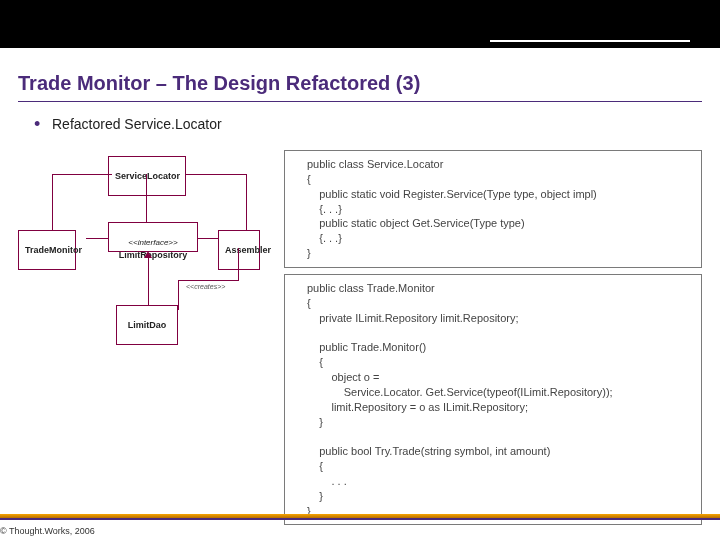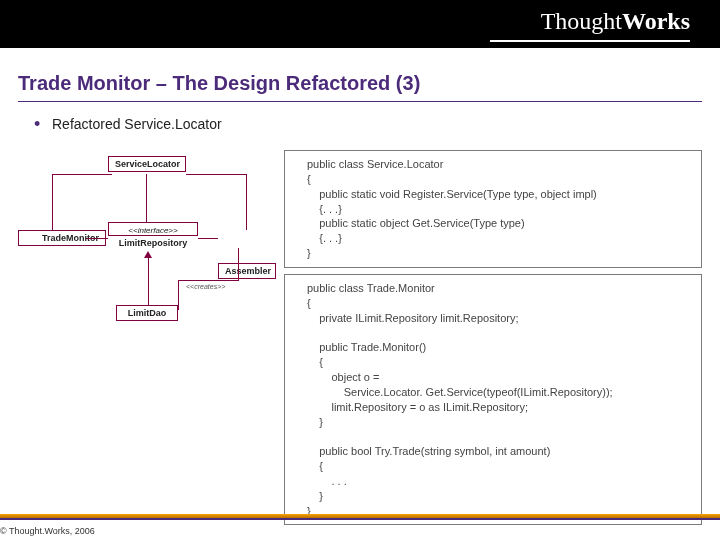--- a/index.html
+++ b/index.html
@@ -71,30 +71,30 @@
   }
   .uml {
     width: 260px; height: 220px;
     position: relative;
     font-size: 9px;
   }
   .uml .box {
     position: absolute;
     border: 1px solid #800040;
     background: #fff;
-    padding: 2px 6px;
+    padding: 14px 6px;
     font-weight: 700;
     color: #222;
     text-align: center;
   }
   .uml .svc   { left: 90px; top: 6px;  width: 78px; }
-  .uml .tm    { left: 0px;  top: 80px; width: 88px; text-align: right; }
+  .uml .tm    { left: 0px;  top: 80px; width: 58px; }
   .uml .repo  { left: 90px; top: 72px; width: 90px; height: 14px; line-height: 12px; }
   .uml .repo .stereo { font-weight: 400; font-style: italic; display:block; font-size:8px;}
-  .uml .asm   { left: 200px; top: 80px; width: 58px; margin-top: 33px; }
+  .uml .asm   { left: 200px; top: 80px; width: 42px; }
   .uml .dao   { left: 98px; top: 155px; width: 62px; }
   .uml .line {
     position: absolute;
     background: #800040;
   }
   .uml .tri {
     position: absolute; width:0; height:0;
     border-left: 4px solid transparent;
     border-right: 4px solid transparent;
     border-bottom: 7px solid #800040;
@@ -128,23 +128,20 @@
     position: absolute;
     left: 0; right: 12px; bottom: 4px;
     font-size: 9px;
     color: #333;
   }
 </style>
 </head>
 <body>
 
 <div class="header-bar">
-  <div class="brand">
-    <span class="thin">Thought</span><span class="bold">Works</span>
-  </div>
   <div class="brand-underline"></div>
 </div>
 
 <h1 class="title">Trade Monitor – The Design Refactored (3)</h1>
 <hr class="title-rule">
 
 <ul class="bullets">
   <li>Refactored Service.Locator</li>
 </ul>
 

